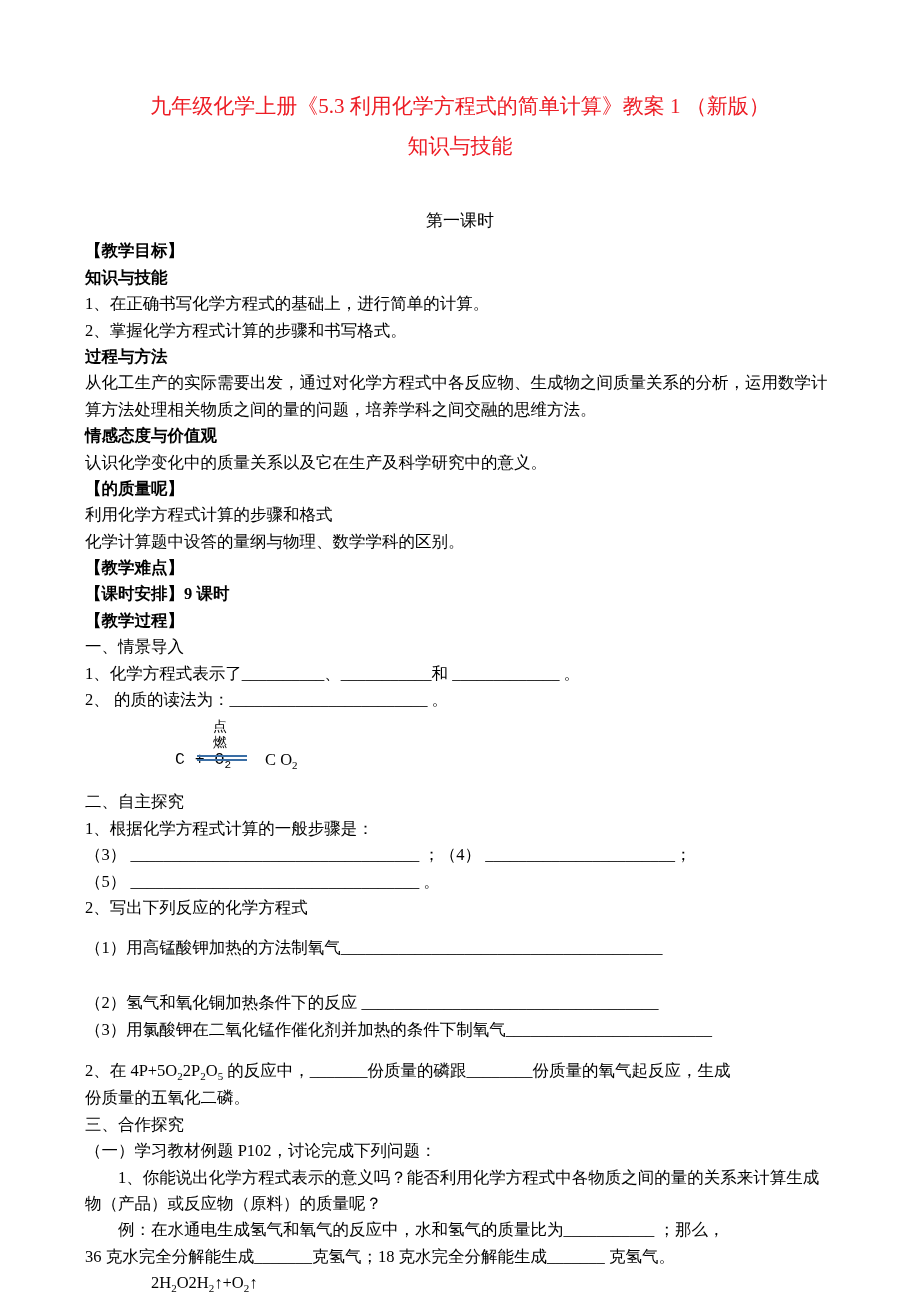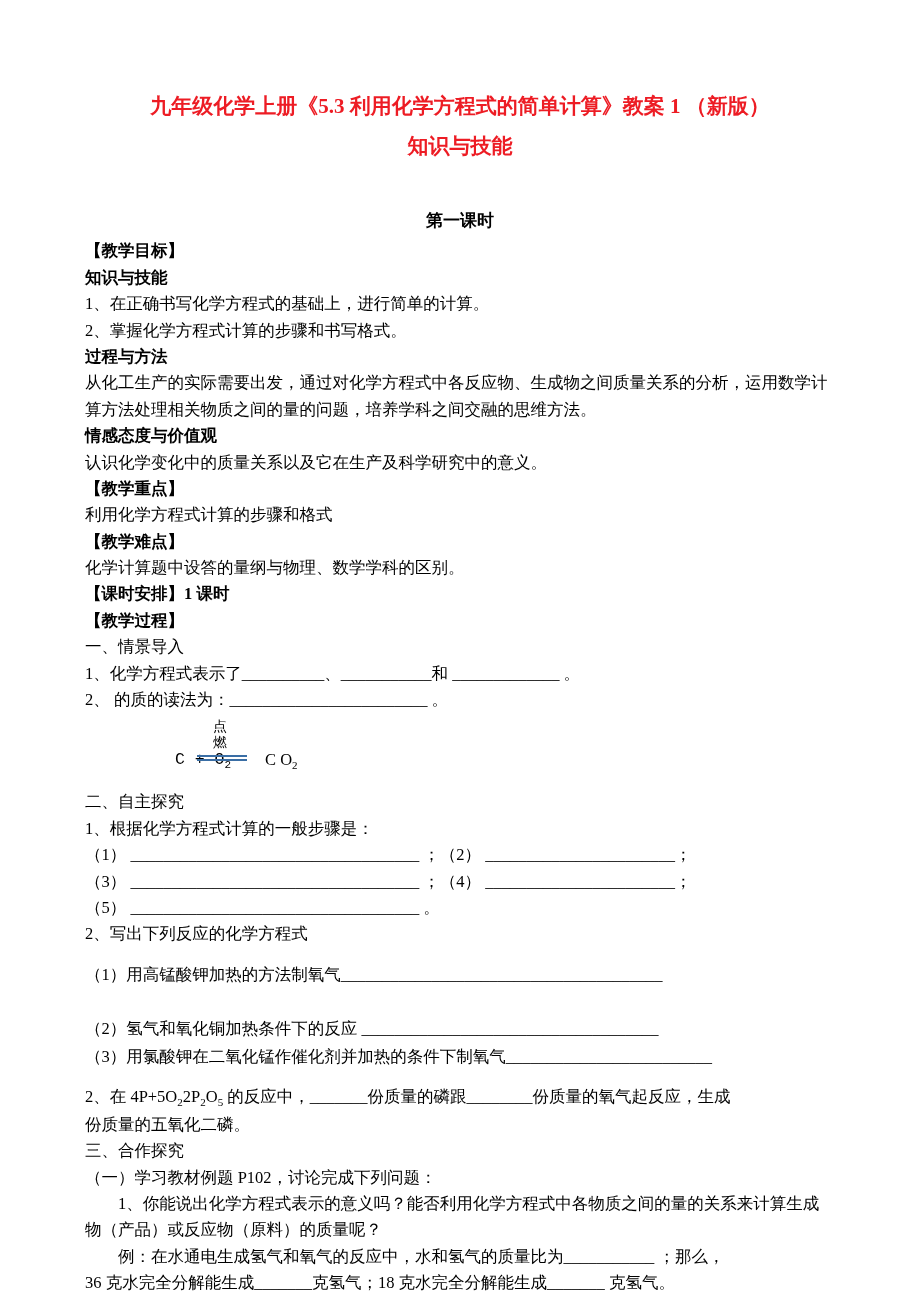--- a/index.html
+++ b/index.html
@@ -12,27 +12,27 @@
     line-height: 1.6;
   }
   .page {
     width: 920px;
     min-height: 1302px;
     padding: 90px 85px 40px 85px;
     box-sizing: border-box;
   }
   .title {
     color: #ed1c24;
-    font-weight: bold;
+    font-weight: normal;
     text-align: center;
     font-size: 21px;
     margin-bottom: 6px;
   }
   .subtitle {
-    font-weight: bold;
+    font-weight: normal;
     text-align: center;
     font-size: 17px;
     margin-bottom: 4px;
     margin-top: 44px;
   }
   .heading-brkt {
     font-weight: bold;
   }
   .bold {
     font-weight: bold;
@@ -102,25 +102,25 @@
   <p class="subtitle">第一课时</p>
 
   <p class="heading-brkt">【教学目标】</p>
   <p class="bold">知识与技能</p>
   <p class="para">1、在正确书写化学方程式的基础上，进行简单的计算。</p>
   <p class="para">2、掌握化学方程式计算的步骤和书写格式。</p>
   <p class="bold">过程与方法</p>
   <p class="para">从化工生产的实际需要出发，通过对化学方程式中各反应物、生成物之间质量关系的分析，运用数学计算方法处理相关物质之间的量的问题，培养学科之间交融的思维方法。</p>
   <p class="bold">情感态度与价值观</p>
   <p class="para">认识化学变化中的质量关系以及它在生产及科学研究中的意义。</p>
-  <p class="para"><span class="bold">【教学重点】</span></p>
+  <p class="para"><span class="bold">【的质量呢】</span></p>
   <p class="para">利用化学方程式计算的步骤和格式</p>
+  <p class="para">化学计算题中设答的量纲与物理、数学学科的区别。</p>
   <p class="para"><span class="bold">【教学难点】</span></p>
-  <p class="para">化学计算题中设答的量纲与物理、数学学科的区别。</p>
-  <p class="para"><span class="bold">【课时安排】1 课时</span></p>
+  <p class="para"><span class="bold">【课时安排】9 课时</span></p>
   <p class="heading-brkt">【教学过程】</p>
 
   <p class="para">一、情景导入</p>
   <p class="para">1、化学方程式表示了__________、___________和 _____________ 。</p>
   <p class="para">2、                                  的质的读法为：________________________   。</p>
 
   <div class="eq-block">
     <span class="eq-cond">
       <span>点</span><br>
       <span>燃</span>
@@ -132,21 +132,20 @@
       <span class="l1"></span>
         <span class="l2"></span>
     </span>
     <span class="eq-prod">
       <span>C O</span><sub>2</sub>
     </span>
   </div>
 
   <p class="para">二、自主探究</p>
   <p class="para">1、根据化学方程式计算的一般步骤是：</p>
-  <p class="para">（1）  ___________________________________ ；（2）  _______________________；</p>
   <p class="para">（3）  ___________________________________ ；（4）  _______________________；</p>
   <p class="para">（5）  ___________________________________ 。</p>
   <p class="para">2、写出下列反应的化学方程式</p>
   <p class="para" style="margin-top:14px">（1）用高锰酸钾加热的方法制氧气_______________________________________</p>
   <p class="para" style="margin-top:28px">（2）氢气和氧化铜加热条件下的反应 ____________________________________</p>
   <p class="para" style="margin-top:1px">（3）用氯酸钾在二氧化锰作催化剂并加热的条件下制氧气_________________________</p>
 
   <p class="para" style="margin-top:14px">
     <span>2、在 4P+5O</span><sub>2</sub><span>2P</span><sub>2</sub><span>O</span><sub>5</sub><span> 的反应中，_______份质量的磷跟________份质量的氧气起反应，生成</span>
   </p>

